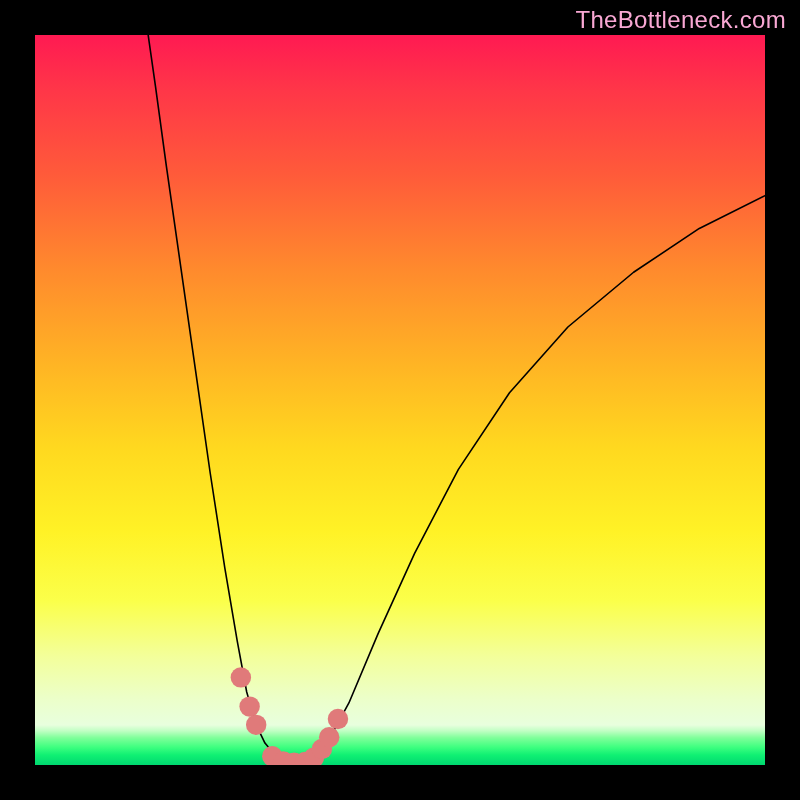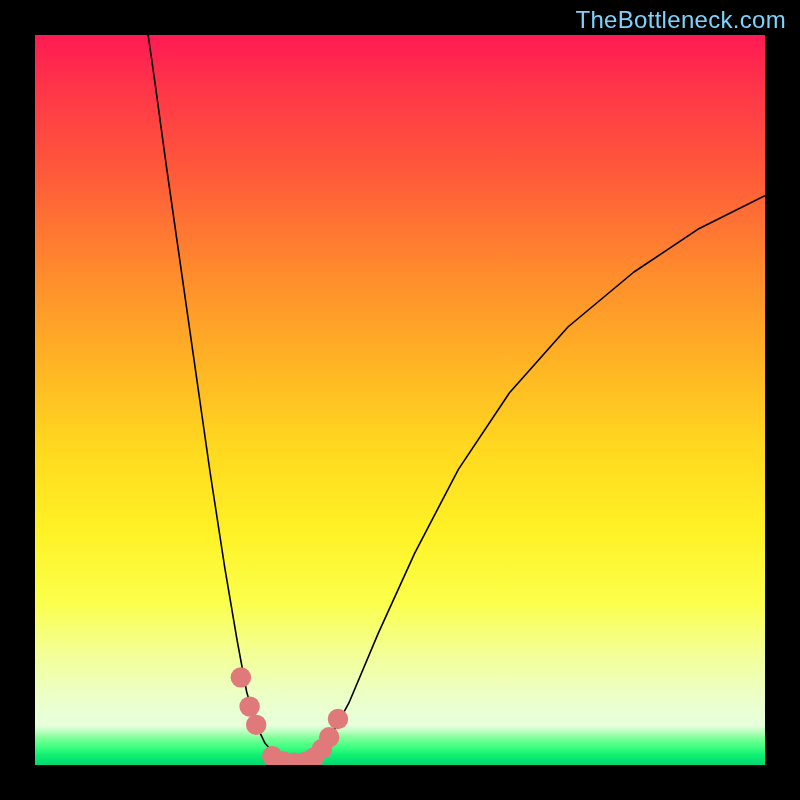--- a/index.html
+++ b/index.html
@@ -13,21 +13,21 @@
   .frame {
     position: relative;
     width: 800px;
     height: 800px;
     background: #000;
   }
   .watermark {
     position: absolute;
     top: 6px;
     right: 14px;
-    color: #7dd3fc;
+    color: #f9a8d4;
     font-size: 24px;
     font-weight: 500;
     letter-spacing: 0.3px;
     z-index: 10;
     margin-left: 48px;
   }
   .plot-area {
     position: absolute;
     left: 35px;
     top: 35px;

